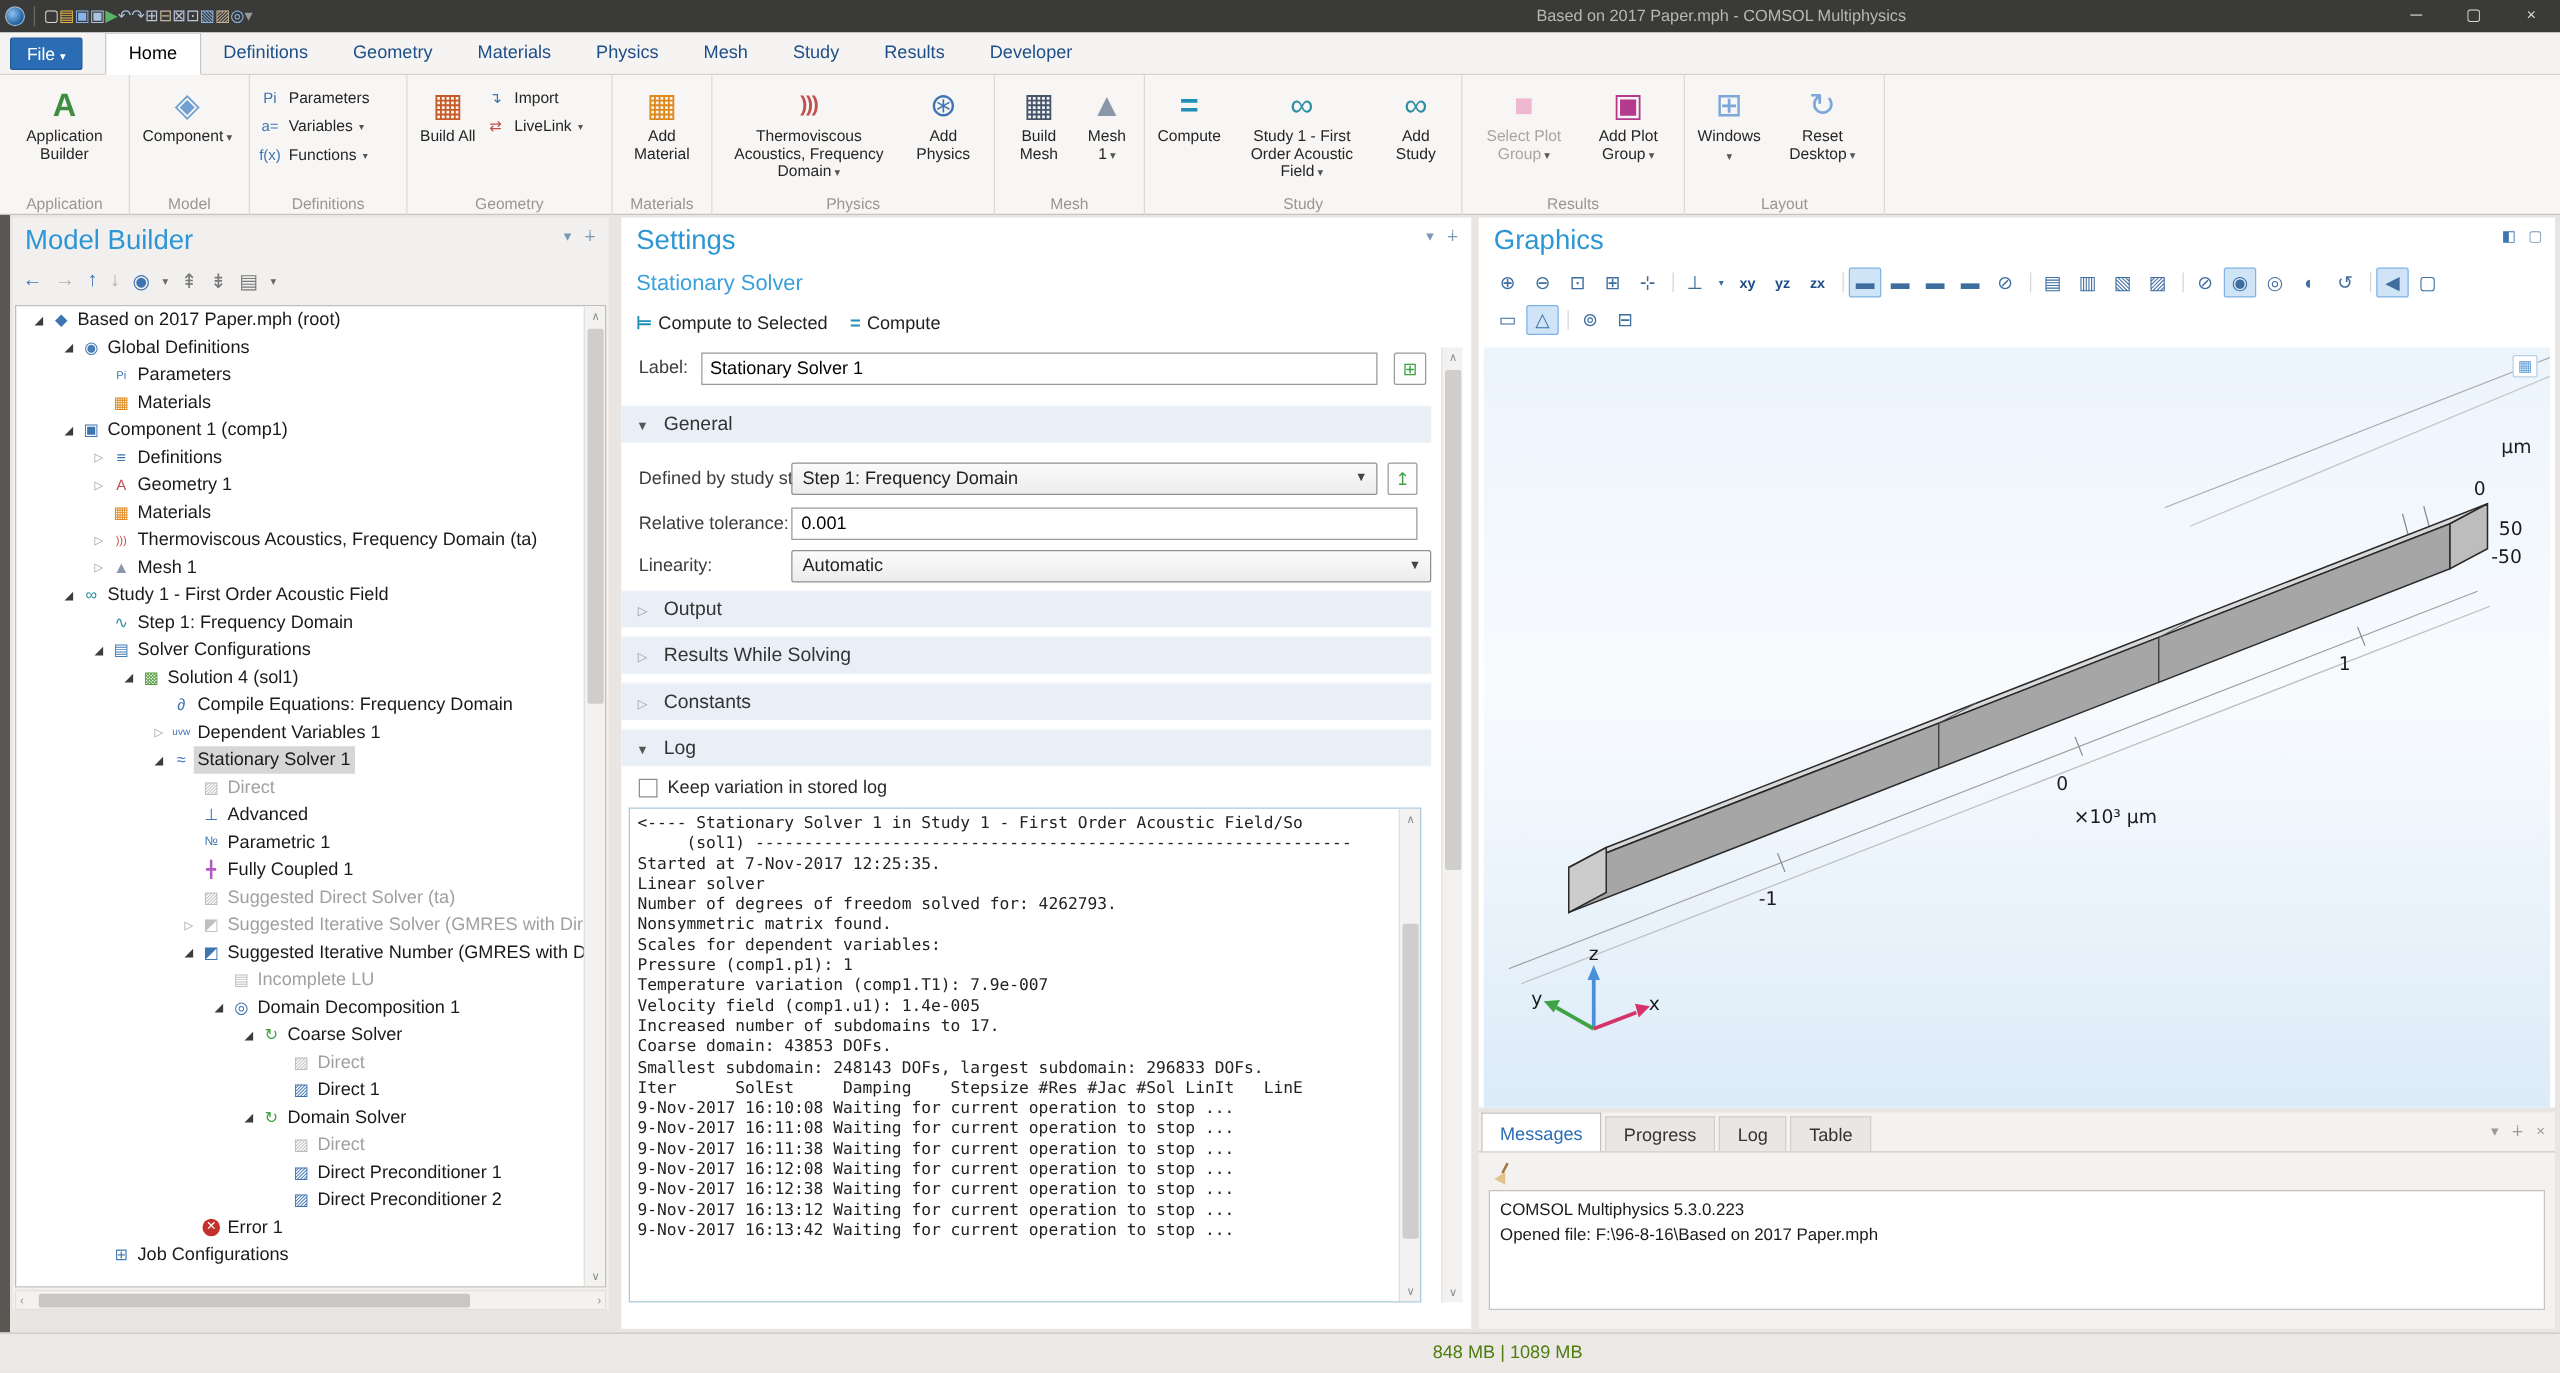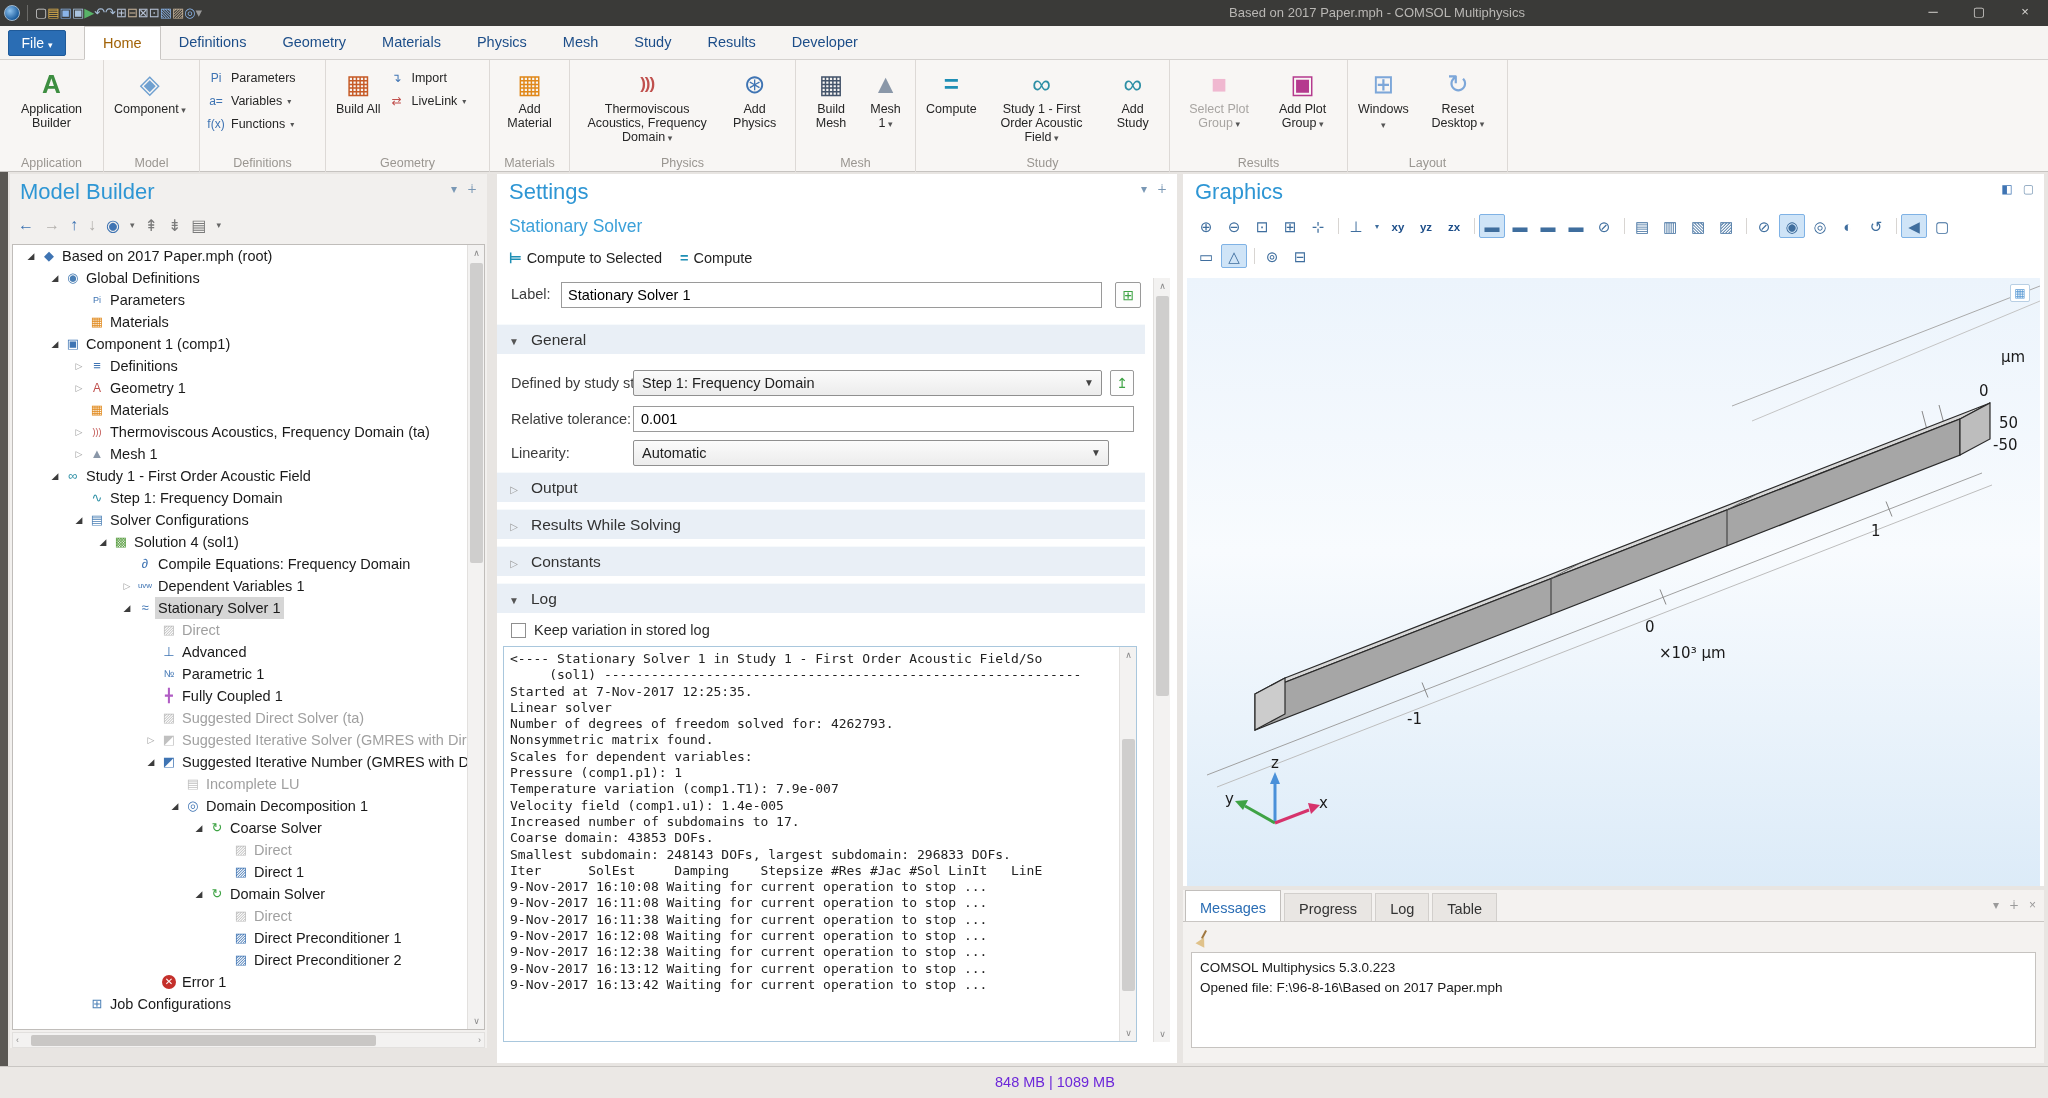--- a/index.html
+++ b/index.html
@@ -14,21 +14,21 @@
   #win-title { position:absolute; left:1177px; top:0; width:400px; text-align:center; font-size:13px; line-height:26px; color:#b9b7b4; }
   #winbtns { position:absolute; right:0; top:0; display:flex; }
   .wbtn { width:46px; height:26px; text-align:center; line-height:24px; font-size:13px; color:#d8d6d3; }
 
   
   #tabrow { position:absolute; left:0; top:26px; width:2048px; height:34px; background:#f6f4f2; border-bottom:1px solid #d5d2cf; }
   #file-btn { position:absolute; left:8px; top:4px; width:58px; height:26px; background:#2a6db4; border:1px solid #1f5a99; border-radius:2px; color:#fff; font-size:14px; text-align:center; line-height:24px; }
   #file-btn .car { font-size:9px; }
   #tabs { position:absolute; left:84px; top:0; display:flex; height:34px; }
   .rtab { padding:0 18px; font-size:14.5px; line-height:33px; color:#1d4e89; }
-  .rtab.active { background:#fff; border:1px solid #c9c6c3; border-bottom:1px solid #fff; color:#a16207; }
+  .rtab.active { background:#fff; border:1px solid #c9c6c3; border-bottom:1px solid #fff; color:#000000; }
 
   
   #ribbon { position:absolute; left:0; top:60px; width:2048px; height:112px; background:#f8f6f4; border-bottom:1px solid #c6c3c0; display:flex; }
   .rgroup { position:relative; height:112px; border-right:1px solid #ddd9d6; padding:4px 6px 20px 6px; display:flex; gap:2px; }
   .glabel { position:absolute; bottom:2px; left:0; width:100%; text-align:center; font-size:12.5px; color:#9a9691;margin-top:46px; }
   .rbtn { display:flex; flex-direction:column; align-items:center; font-size:12.5px; color:#262626; padding:2px 4px; }
   .rbtn .ric { height:36px; line-height:36px; font-size:26px; }
   .rbtn .rlb { text-align:center; line-height:14px; max-width:150px; }
   .hascaret .rlb::after { content:" ▾"; font-size:9px; color:#555; }
   .rbtn.disabled { color:#a8a5a2; }
@@ -108,21 +108,21 @@
   .mtab.active { background:#fff; color:#2a6db4; margin-top:0; line-height:34px; border-color:#c2bfbc; }
   #msg-corner { position:absolute; right:8px; top:8px; display:flex; gap:10px; color:#9a9a9a; font-size:12px; }
   #broom { position:absolute; left:12px; top:40px; width:14px; height:16px; }
   #broom .stick { position:absolute; left:8px; top:0; width:2px; height:9px; background:#a07840; transform:rotate(28deg); }
   #broom .head { position:absolute; left:2px; top:7px; width:0; height:0; border-left:5px solid transparent; border-right:5px solid transparent; border-bottom:9px solid #e0c28a; transform:rotate(28deg); }
   #msg-content { position:absolute; left:8px; top:62px; width:845px; height:96px; background:#fff; border:1px solid #c6c3c0; padding:5px 8px; }
   .msg-line { font-size:13.5px; line-height:20px; color:#1a1a1a; }
 
   
   #statusbar { position:absolute; left:0; top:1066px; width:2048px; height:32px; background:#ebe8e5; border-top:1px solid #c9c6c3; }
-  #mem { position:absolute; left:995px; top:0; width:300px; text-align:left; font-size:14.5px; line-height:30px; color:#6d28d9; }
+  #mem { position:absolute; left:966px; top:0; width:300px; text-align:right; font-size:14.5px; line-height:30px; color:#4d7c0f; }
 
   #left-edge { position:absolute; left:0; top:172px; width:8px; height:894px; background:#5a5753; }
 </style>
 </head>
 <body>
 
 <div id="titlebar">
   <div id="qat">
     <span class="logo"></span>
     <span class="qsep"></span>
@@ -531,21 +531,21 @@
   <div class="secbar" style="top:150px"><span class="sarr">▼</span><span>General</span></div>
 
   <div class="flabel" style="top:196px">Defined by study step:</div>
   <div class="fsel" style="top:196px;width:469px"><span>Step 1: Frequency Domain</span><span class="selcar">▼</span></div>
   <div class="sq-btn" style="left:613px;top:196px;width:24px;height:26px">↥</div>
 
   <div class="flabel" style="top:232px">Relative tolerance:</div>
   <input class="finput" style="top: 232px; width: 501px;" value="0.001">
 
   <div class="flabel" style="top:266px">Linearity:</div>
-  <div class="fsel" style="top:266px;width:476px"><span>Automatic</span><span class="selcar">▼</span></div>
+  <div class="fsel" style="top:266px;width:512px"><span>Automatic</span><span class="selcar">▼</span></div>
 
   <div class="secbar" style="top:298px"><span class="sarr col">▷</span><span>Output</span></div>
   <div class="secbar" style="top:335px"><span class="sarr col">▷</span><span>Results While Solving</span></div>
   <div class="secbar" style="top:372px"><span class="sarr col">▷</span><span>Constants</span></div>
   <div class="secbar" style="top:409px"><span class="sarr">▼</span><span>Log</span></div>
 
   <div id="chk-row">
     <div id="chk"></div>
     <span>Keep variation in stored log</span>
   </div>

